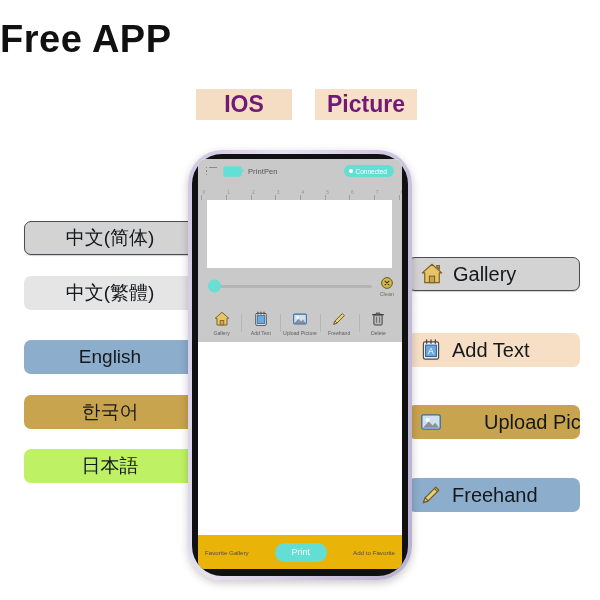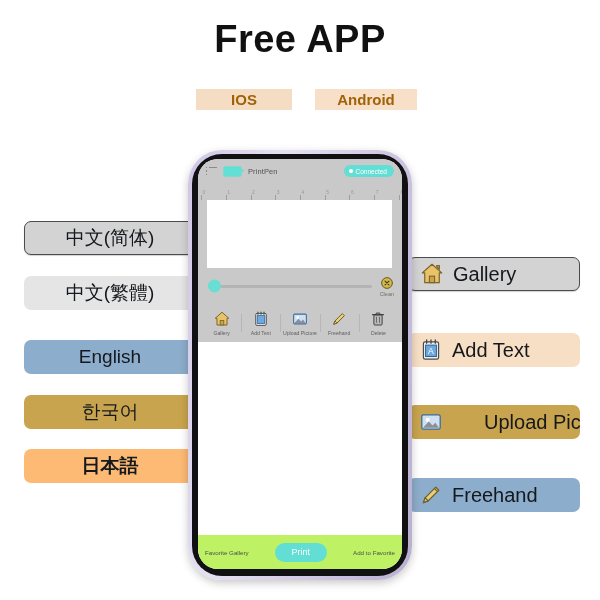--- a/index.html
+++ b/index.html
@@ -19,33 +19,33 @@
     width: 600px;
     height: 600px;
   }
 
   
   #title {
     position: absolute;
     left: 0;
     top: 18px;
     width: 600px;
-    text-align: center;
+    text-align: left;
     font-size: 38px;
     font-weight: bold;
     color: #111111;
     letter-spacing: 0.5px;
   }
 
   
   .platform {
     position: absolute;
-    font-size: 15px;
+    font-size: 23px;
     font-weight: bold;
-    color: #a16207;
+    color: #701a75;
     padding: 2px 6px;
     white-space: nowrap;
   }
   #platform-ios   { left: 196px; top: 89px; width: 84px; text-align: center; }
   #platform-android { left: 315px; top: 89px; width: 90px; text-align: center; }
 
   
   .chip {
     position: absolute;
     height: 34px;
@@ -101,21 +101,21 @@
     height: 100%;
     border-radius: 30px;
     background: #111114;
     padding: 5px 6px 7px 6px;
     box-sizing: border-box;
   }
   #phone-screen {
     position: relative;
     width: 100%;
     height: 100%;
-    border-radius: 20px;
+    border-radius: 8px;
     background: #ffffff;
     overflow: hidden;
     display: flex;
     flex-direction: column;
   }
 
   
   #app-header {
     height: 24px;
     flex: 0 0 24px;
@@ -209,57 +209,57 @@
   }
   .tool-icon { width: 18px; height: 18px; }
   .tool-icon svg { width: 18px; height: 18px; display: block; }
   .tool-label { font-size: 5.2px; color: #5f5f5f; white-space: nowrap; }
 
   
   #work-area { flex: 1 1 auto; background: #ffffff; }
 
   
   #bottom-bar {
-    flex: 0 0 34px; background: #bef264;
+    flex: 0 0 34px; background: #eab308;
     display: flex; align-items: center; justify-content: space-between;
     padding: 0 7px; box-sizing: border-box;
   }
   .bottom-link { font-size: 6.2px; color: #4d4d4d; white-space: nowrap; }
   #print-btn {
     background: #62ded5; color: #ffffff; font-size: 9px;
     border-radius: 11px; padding: 4.5px 17px; white-space: nowrap;
   }
 </style>
 </head>
 <body>
 
 <div id="stage">
 
   <div id="title">Free APP</div>
 
   <div class="platform" id="platform-ios" style="background: rgb(245, 221, 196);">
     <span>IOS</span>
   </div>
   <div class="platform" id="platform-android" style="background: rgb(247, 223, 200);">
-    <span>Android</span>
+    <span>Picture</span>
   </div>
 
   <div class="chip left framed" id="lang-0" style="top: 221px; background: rgb(211, 211, 211);">
     <span class="chip-label">中文(简体)</span>
   </div>
   <div class="chip left" id="lang-1" style="top: 276px; background: #e5e5e5;">
     <span class="chip-label">中文(繁體)</span>
   </div>
   <div class="chip left" id="lang-2" style="top: 340px; background: rgb(140, 173, 203);">
     <span class="chip-label">English</span>
   </div>
   <div class="chip left" id="lang-3" style="top: 395px; background: rgb(201, 164, 78);">
     <span class="chip-label">한국어</span>
   </div>
-  <div class="chip left" id="lang-4" style="top: 449px; background: #fdba74; font-weight: bold;">
+  <div class="chip left" id="lang-4" style="top: 449px; background: #bef264;">
     <span class="chip-label">日本語</span>
   </div>
 
   <div class="chip right framed" id="feat-0" style="top: 257px; background: rgb(211, 211, 211);">
     <span class="chip-icon">
       <svg viewBox="0 0 24 24">
         <path d="M12 3 L3 11 h2.3 v9 h13.4 v-9 H21 Z" fill="#e8c36a" stroke="#7a6327" stroke-width="1.1" stroke-linejoin="round"></path>
         <rect x="9.6" y="14" width="4.8" height="6" fill="#c9a44e" stroke="#7a6327" stroke-width="1"></rect>
         <path d="M16.4 4.2 h2.4 v3.2 l-2.4-2.1 Z" fill="#c9a44e" stroke="#7a6327" stroke-width="1"></path>
       </svg>

